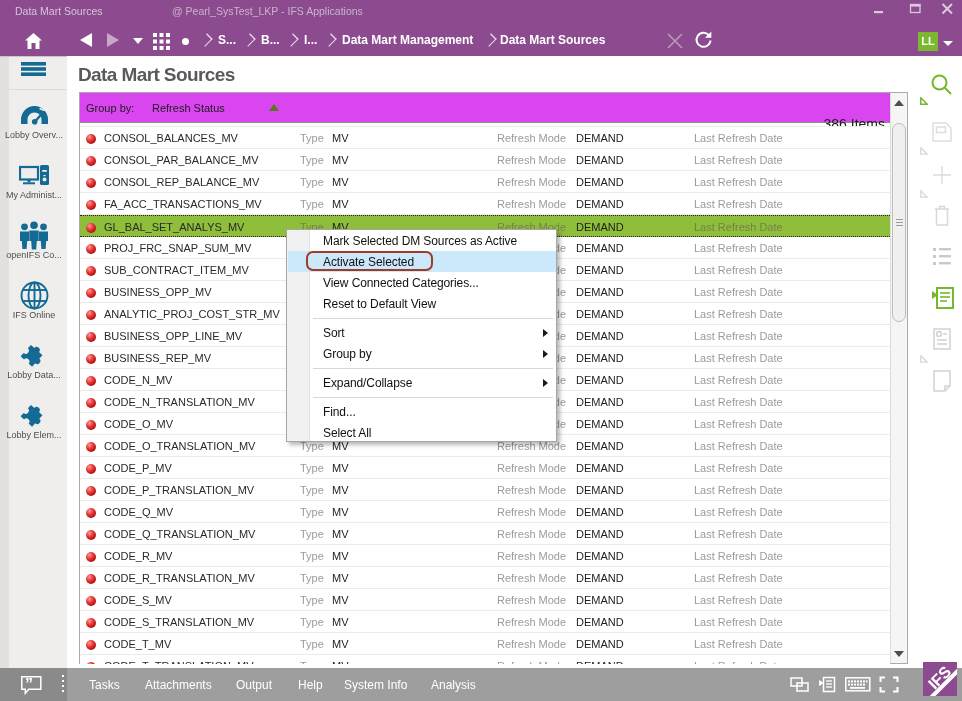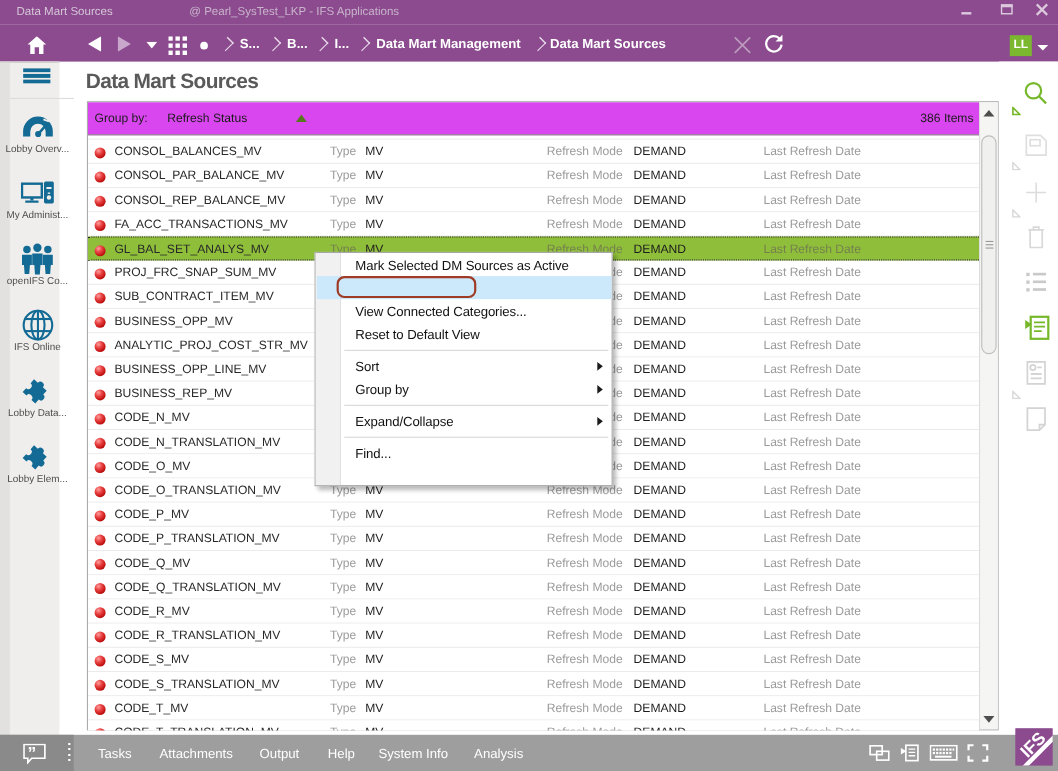--- a/index.html
+++ b/index.html
@@ -12,34 +12,34 @@
 .winbtn{position:absolute;top:0;color:#dcc9de}
 
 #navbar{left:0;top:22px;width:962px;height:34px;background:#8b4b8e}
 .crumb{position:absolute;top:11px;font-size:12px;font-weight:bold;color:#fff}
 .chev{position:absolute;top:14px;width:8px;height:8px;border-top:1.5px solid #ead9ea;border-right:1.5px solid #ead9ea;transform:rotate(45deg) scaleY(1.35)}
 #searchbox{position:absolute;left:722px;top:8px;width:187px;height:22px;background:#a87cab;border:1px solid #b995bb}
 #searchbox .ph{position:absolute;left:7px;top:4px;font-size:12px;color:#d9c6da}
 #llbadge{position:absolute;left:918px;top:10px;width:20px;height:19px;background:#7cb82f;color:#fff;font-size:11px;font-weight:bold;text-align:center;line-height:19px}
 #llcaret{position:absolute;left:943px;top:19px;width:0;height:0;border-left:5px solid transparent;border-right:5px solid transparent;border-top:5px solid #fff}
 
-#leftbar{left:0;top:56px;width:54px;height:612px;background:#efeeec;border-top:1px solid #c8c7c5}
+#leftbar{left:0;top:56px;width:67px;height:612px;background:#efeeec;border-top:1px solid #c8c7c5}
 #leftbar .strip{position:absolute;left:0;top:0;width:9px;height:612px;background:#e2e1df}
 .navitem{position:absolute;left:4px;width:60px;text-align:center;color:#4e4e4e;font-size:9px}
 .navitem .ic{height:28px;display:flex;align-items:center;justify-content:center}
 .navitem .lab{margin-top:1px}
 #lbsep{position:absolute;left:9px;top:32px;width:58px;border-top:1px solid #dddcda}
 
 #pagetitle{left:78px;top:64px;font-size:19px;font-weight:bold;color:#5a5a5a;letter-spacing:-0.6px}
 #tbl{left:79px;top:92px;width:829px;height:572px;border:1px solid #ababab;background:#fff}
 #groupbar{position:absolute;left:0;top:0;width:810px;height:30px;background:#d946ef;border-bottom:1px solid #8f8f8f;font-size:11px;color:#1c1c1c}
 #groupbar .g1{position:absolute;left:6px;top:9px}
 #groupbar .g2{position:absolute;left:72px;top:9px}
 #groupbar .tri{position:absolute;left:189px;top:11px;width:0;height:0;border-left:5px solid transparent;border-right:5px solid transparent;border-bottom:7px solid #55791c}
-#groupbar .cnt{position:absolute;right:5px;top:9px;font-size:11px;color:#1c1c1c}
+#groupbar .cnt{position:absolute;right:5px;top:23px;font-size:14px;color:#1c1c1c}
 #rowsarea{position:absolute;left:0;top:34px;width:810px;height:537px;overflow:hidden}
 .row{position:absolute;left:0;width:810px;height:22px;border-bottom:1px solid #ebebeb;background:#fff;font-size:11px}
 .row.sel{background:#8fbe3b;border-top:1px dotted #222;border-bottom:1px dotted #222}
 .ball{position:absolute;left:6px;top:7px;width:10px;height:10px;border-radius:50%;
   background:radial-gradient(circle at 35% 30%,#ff9d9d 0%,#e84040 35%,#c01010 70%,#8f0000 100%)}
 .nm{position:absolute;left:24px;top:5px;color:#292929;font-size:11px}
 .lb{position:absolute;top:5px;color:#9b9b9b;font-size:11px}
 .dk{position:absolute;top:5px;color:#1d1d1d;font-size:11px}
 .l1{left:220px}.d1{left:252px}.l2{left:417px}.d2{left:496px}.l3{left:614px}
 .row.sel .lb{color:#75814d}
@@ -576,20 +576,23 @@
       <span>IFS</span>
       <div class="stripe"></div>
     </div>
 
 <div class="abs" id="menu">
       <div class="gutter"></div>
   <div id="hl"></div>
   <div class="mi" style="top:0">
         <span>Mark Selected DM Sources as Active</span>
       </div>
+  <div class="mi" style="top:21px">
+        <span>Activate Selected</span>
+      </div>
   <div class="mi" style="top:42px">
         <span>View Connected Categories...</span>
       </div>
   <div class="mi" style="top:63px">
         <span>Reset to Default View</span>
       </div>
   <div class="msep" style="top:88px"></div>
   <div class="mi" style="top:92px">
         <span>Sort</span>
         <span class="arr"></span>
@@ -600,14 +603,17 @@
       </div>
   <div class="msep" style="top:138px"></div>
   <div class="mi" style="top:142px">
         <span>Expand/Collapse</span>
         <span class="arr"></span>
       </div>
   <div class="msep" style="top:167px"></div>
   <div class="mi" style="top:171px">
         <span>Find...</span>
       </div>
+  <div class="mi" style="top:192px">
+        <span>Select All</span>
+      </div>
   <div id="redrect"></div>
 </div>
 </div>
 </body></html>

